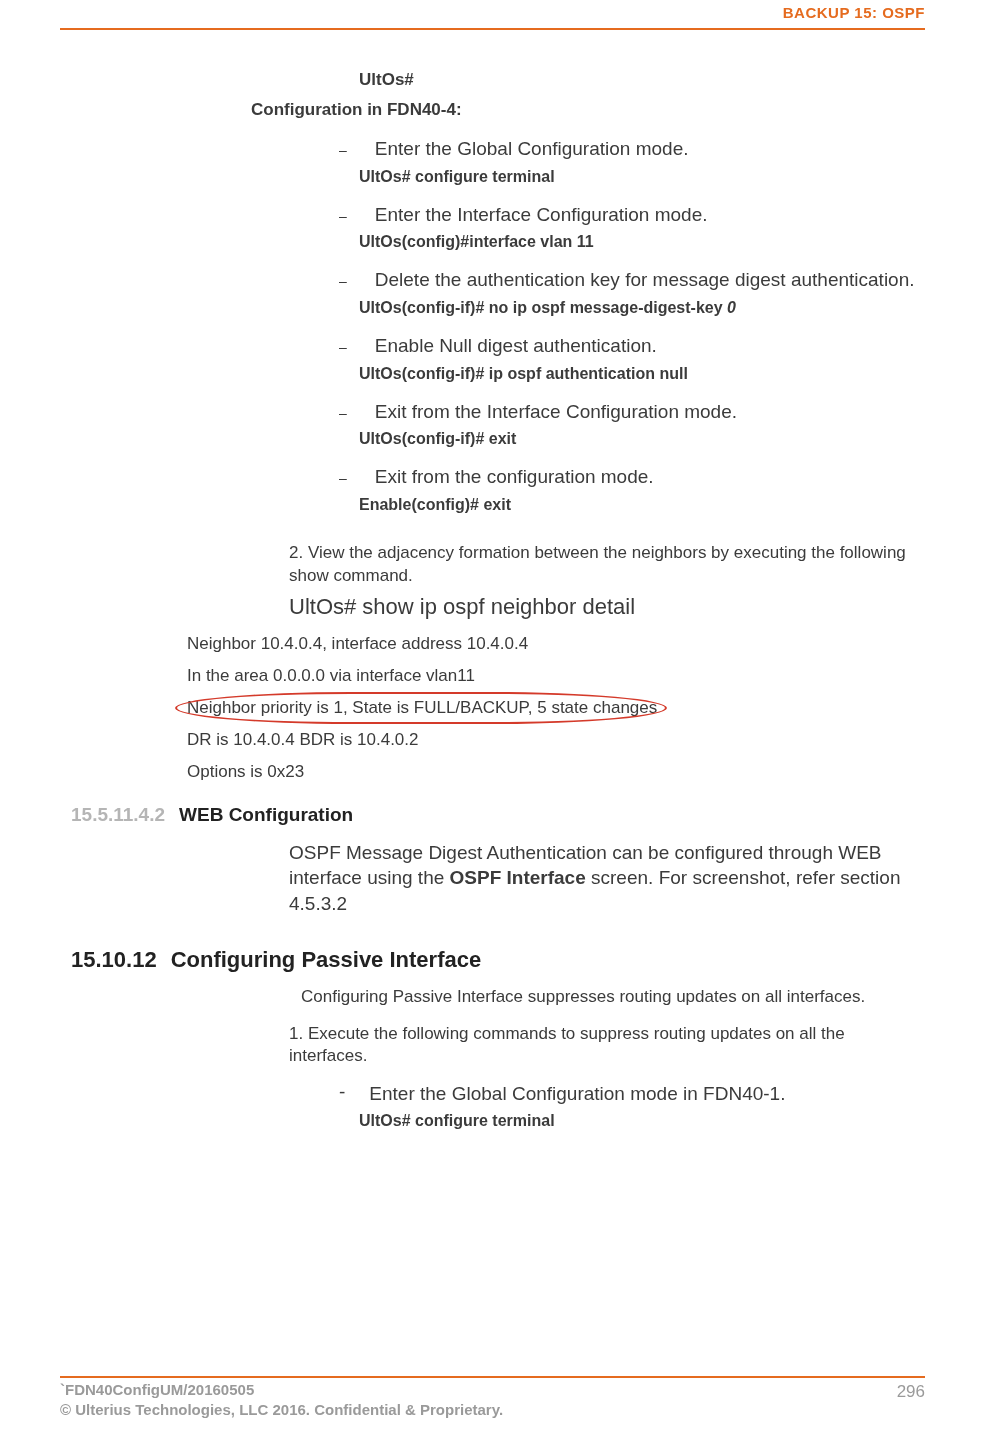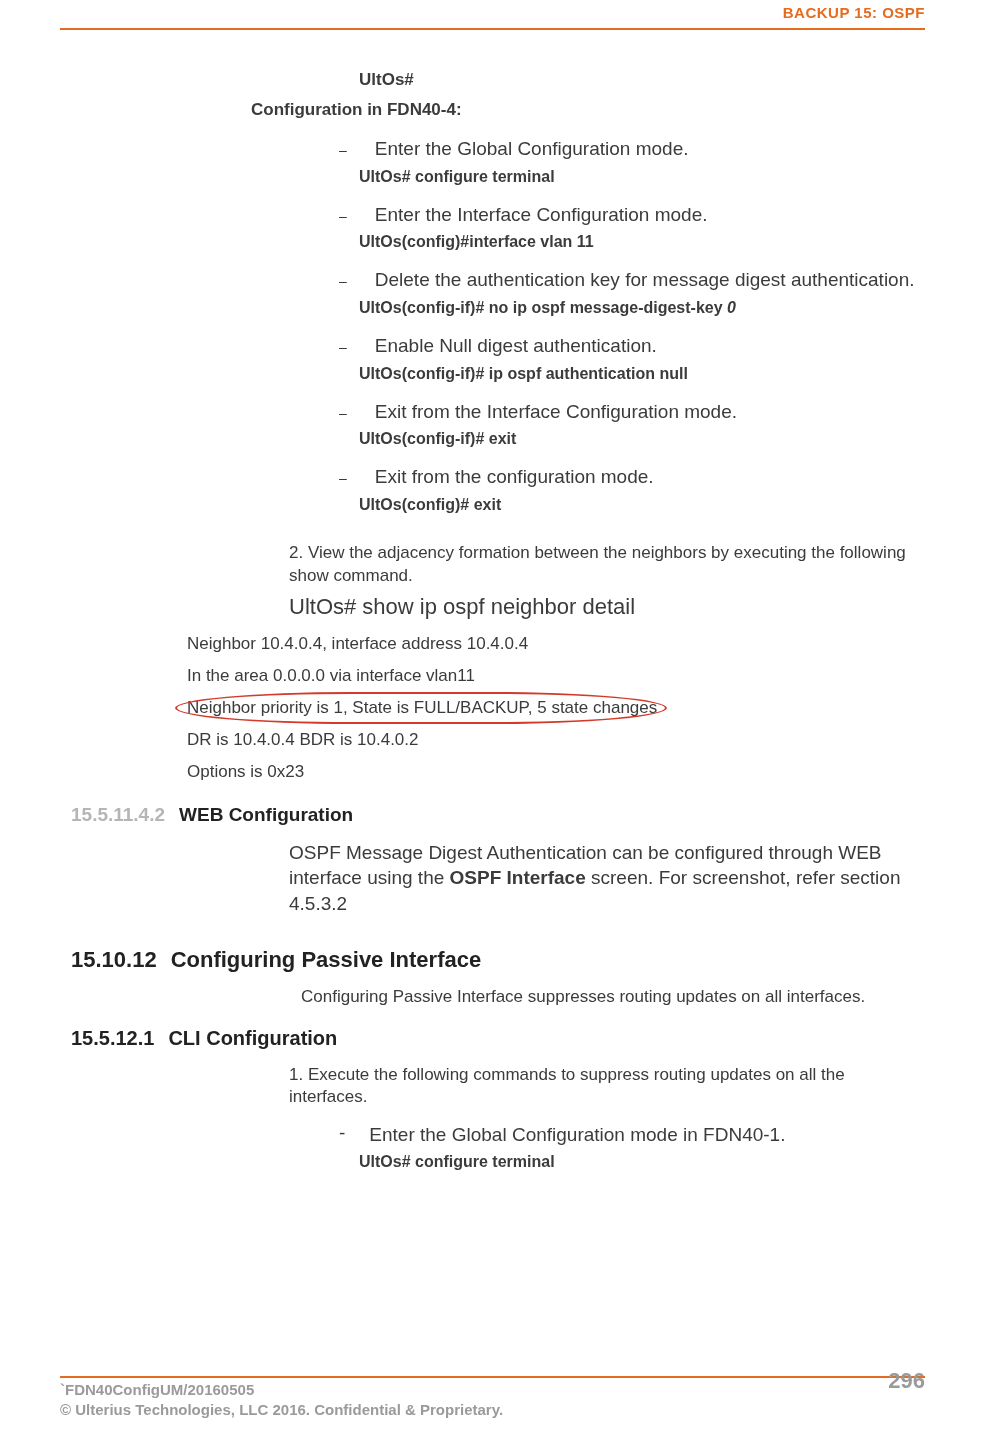--- a/index.html
+++ b/index.html
@@ -51,22 +51,22 @@
   .desc-para { font-size: 17px; margin-left: 230px; max-width: 640px; margin-top: 6px; margin-bottom: 16px; }
   .cli-para { font-size: 17px; margin-left: 218px; max-width: 640px; margin-bottom: 14px; line-height: 1.3; }
   .bullet-row2 { display: flex; margin-left: 268px; margin-bottom: 6px; align-items: flex-start; }
   .bullet-dash2 { font-size: 19px; margin-right: 24px; color: #3b3b3b; flex-shrink: 0; }
   .bottom-rule { position: absolute; left: 60px; right: 60px; bottom: 72px; border-top: 2px solid #e56b1f; }
   .footer-left {
     position: absolute; left: 60px; bottom: 30px;
     font-weight: bold; color: #9a9a9a; font-size: 15px; line-height: 1.35;
   }
   .footer-right {
-    position: absolute; right: 60px; bottom: 56px;
-    font-weight: bold; color: #9a9a9a; font-size: 22px;
+    position: absolute; right: 60px; bottom: 48px;
+    font-weight: normal; color: #9a9a9a; font-size: 17px;
   }
 </style>
 </head>
 <body>
 
 <div class="header-title">BACKUP 15: OSPF</div>
 <div class="top-rule"></div>
 
 <div class="content">
 
@@ -102,21 +102,21 @@
   <div class="bullet-row">
     <span class="bullet-dash">–</span>
     <span class="bullet-text">Exit from the Interface Configuration mode.</span>
   </div>
   <div class="cmd">UltOs(config-if)# exit</div>
 
   <div class="bullet-row">
     <span class="bullet-dash">–</span>
     <span class="bullet-text">Exit from the configuration mode.</span>
   </div>
-  <div class="cmd" style="margin-bottom:28px;">UltOs(config)# exit</div>
+  <div class="cmd" style="margin-bottom:28px;">Enable(config)# exit</div>
 
   <div class="para">2. View the adjacency formation between the neighbors by executing the following show command.</div>
   <div class="para-bold">UltOs# show ip ospf neighbor detail</div>
 
   <div class="output-line">Neighbor 10.4.0.4, interface address 10.4.0.4</div>
   <div class="output-line">In the area 0.0.0.0 via interface vlan11</div>
   <div class="output-line">
     <span class="highlight-wrap">
       <span>Neighbor priority is 1, State is FULL/BACKUP, 5 state changes</span>
       <span class="circle-highlight"></span>
@@ -132,24 +132,20 @@
   <div class="web-para">
     <span class="ospf-cap">O</span><span>SPF Message Digest Authentication can be configured through WEB interface using the </span><span class="bold">OSPF Interface</span><span> screen. For screenshot, refer section 4.5.3.2</span>
   </div>
 
   <div class="sec-heading" style="margin-top:30px;">
     <span class="sec-num-black">15.10.12</span>
     <span class="sec-title-22">Configuring Passive Interface</span>
   </div>
   <div class="desc-para">Configuring Passive Interface suppresses routing updates on all interfaces.</div>
 
-  <div class="sec-heading" style="margin-top:20px;">
-    <span class="sec-num-black" style="font-size:20px;">15.5.12.1</span>
-    <span class="sec-title-20">CLI Configuration</span>
-  </div>
   <div class="cli-para">1. Execute the following commands to suppress routing updates on all the interfaces.</div>
 
   <div class="bullet-row2">
     <span class="bullet-dash2">-</span>
     <span class="bullet-text">Enter the Global Configuration mode in FDN40-1.</span>
   </div>
   <div class="cmd">UltOs# configure terminal</div>
 
 </div>
 

